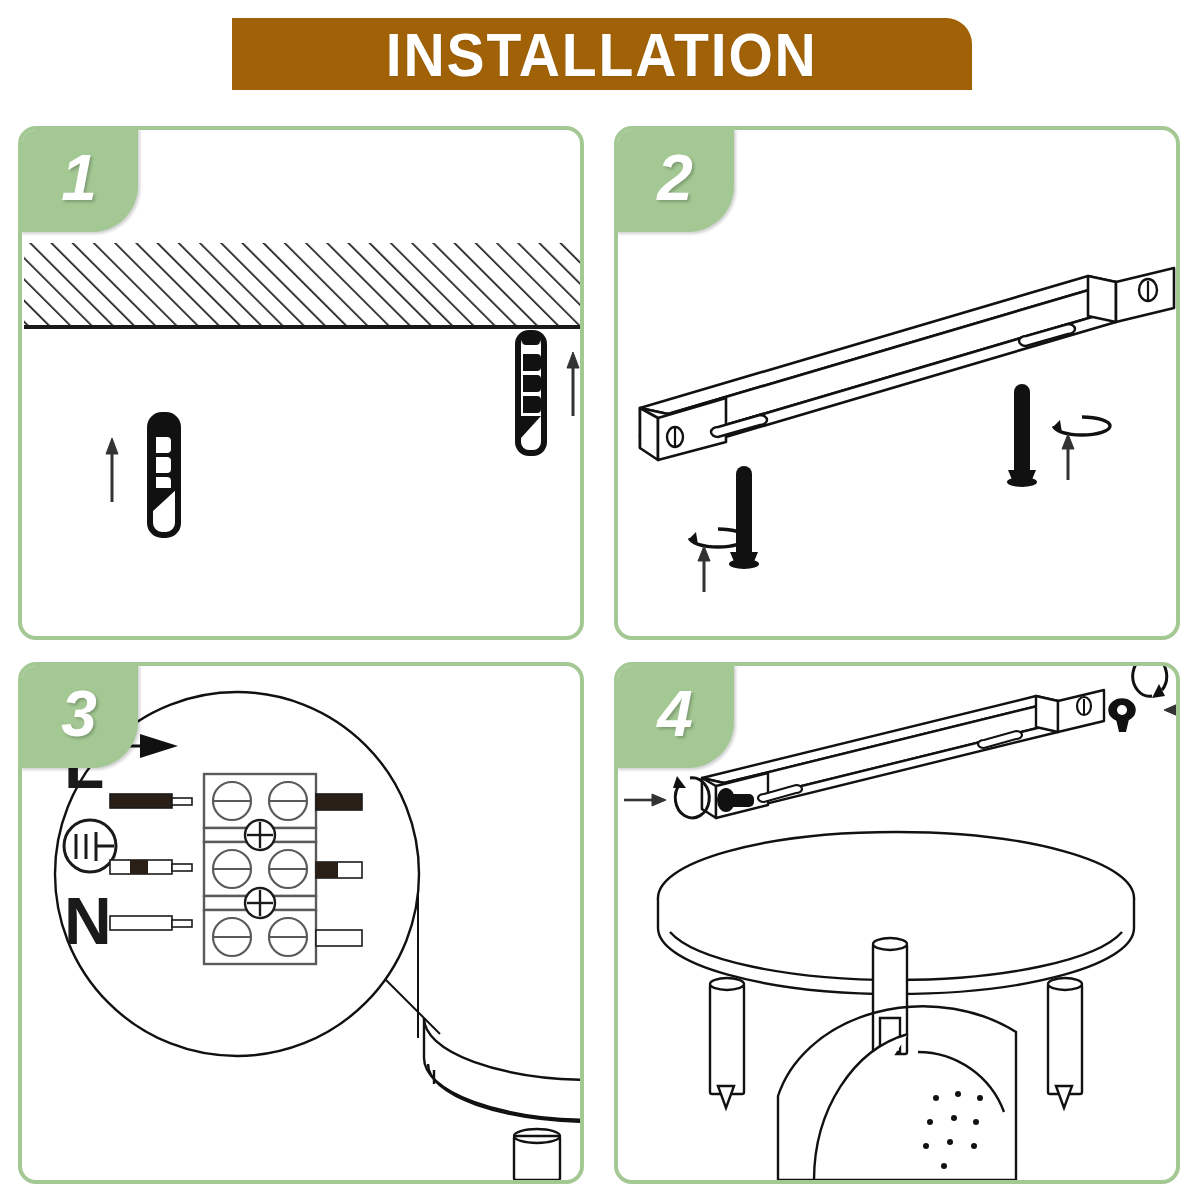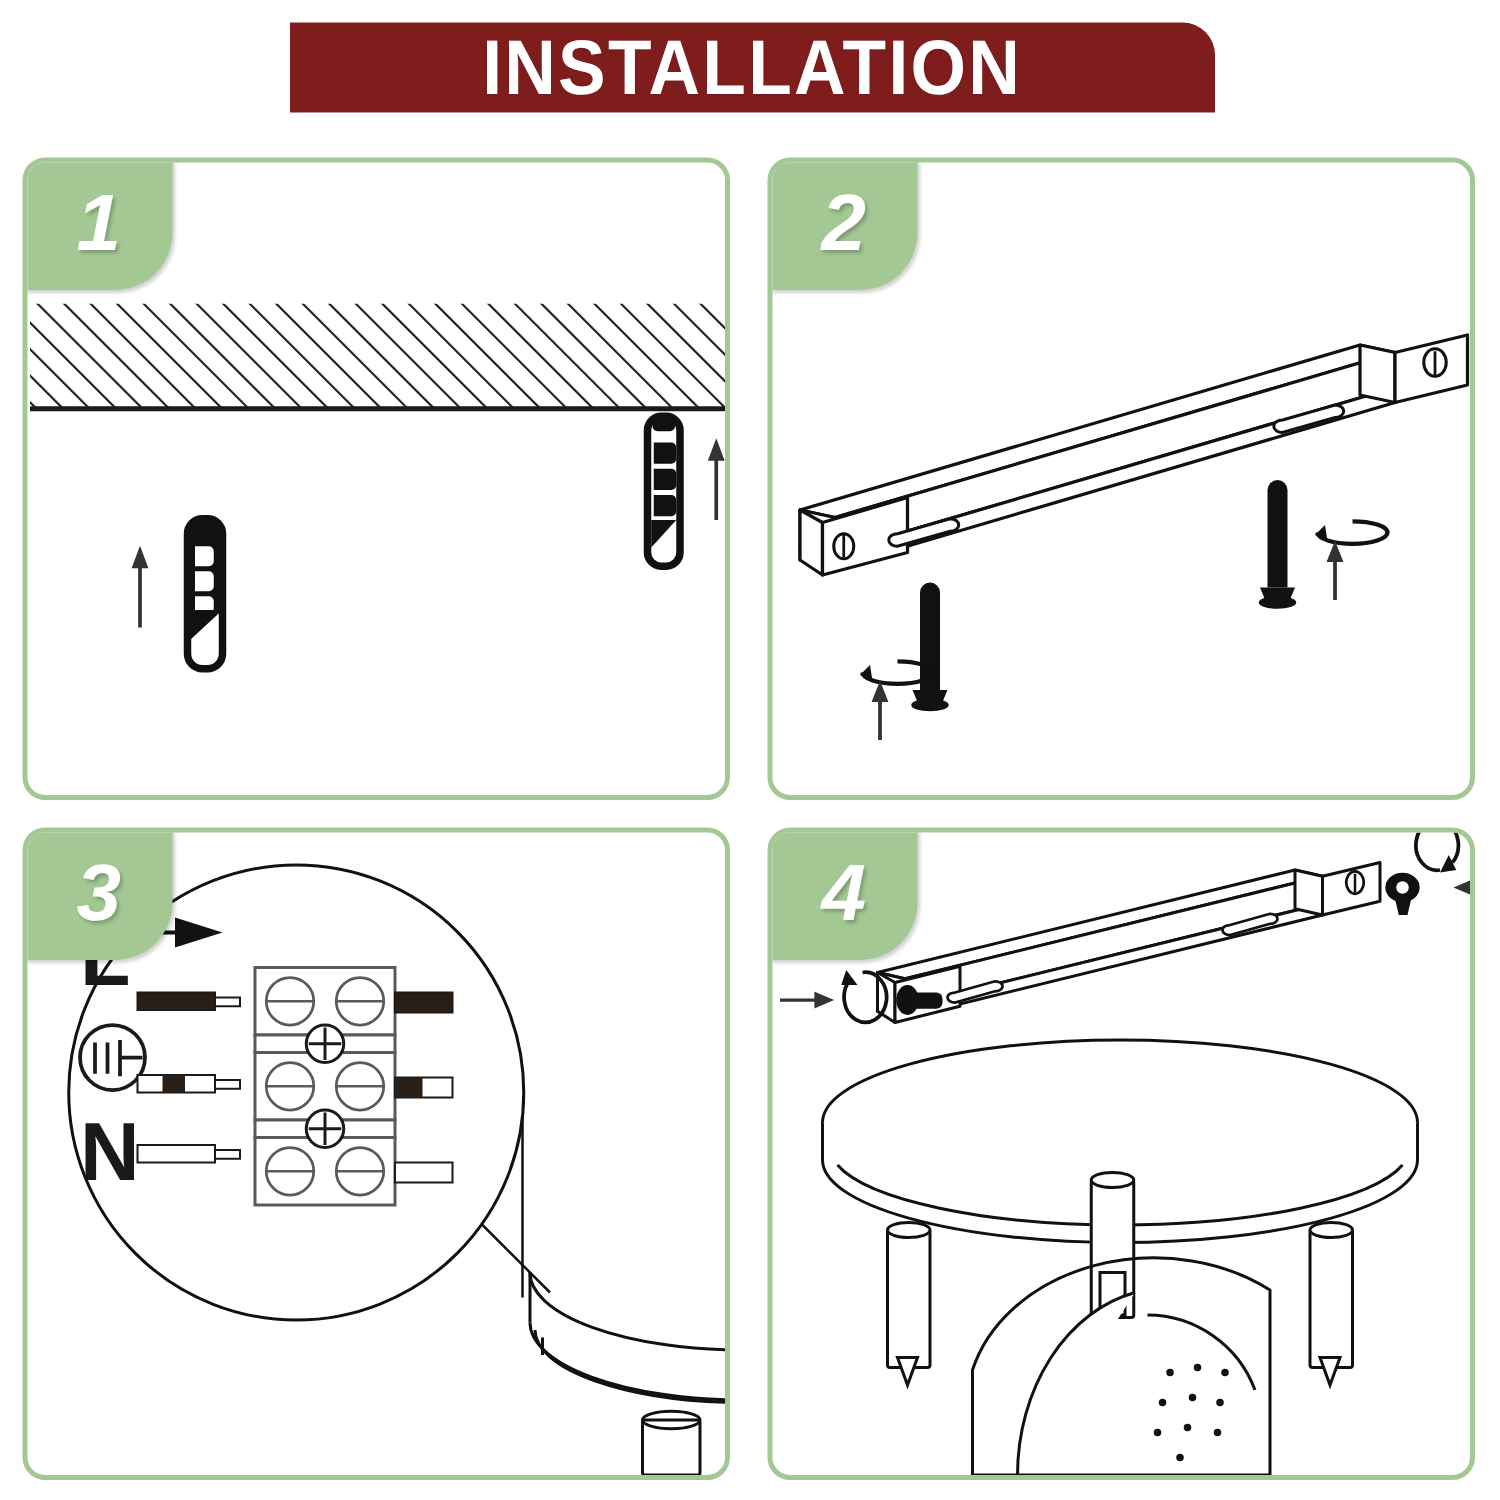--- a/index.html
+++ b/index.html
@@ -9,21 +9,21 @@
     font-family: "Liberation Sans", sans-serif;
     overflow: hidden;
   }
   #root { position: relative; width: 1200px; height: 1200px; }
 
   
   .title-banner {
     position: absolute;
     left: 232px; top: 18px;
     width: 740px; height: 72px;
-    background: #7f1d1d;
+    background: #a16207;
     border-radius: 0 26px 0 0;
     display: flex; align-items: center; justify-content: center;
   }
   .title-text {
     color: #ffffff;
     font-size: 62px;
     font-weight: 700;
     letter-spacing: 2px;
     font-family: "Liberation Sans Narrow", "Liberation Sans", sans-serif;
     transform: scaleX(0.92);

